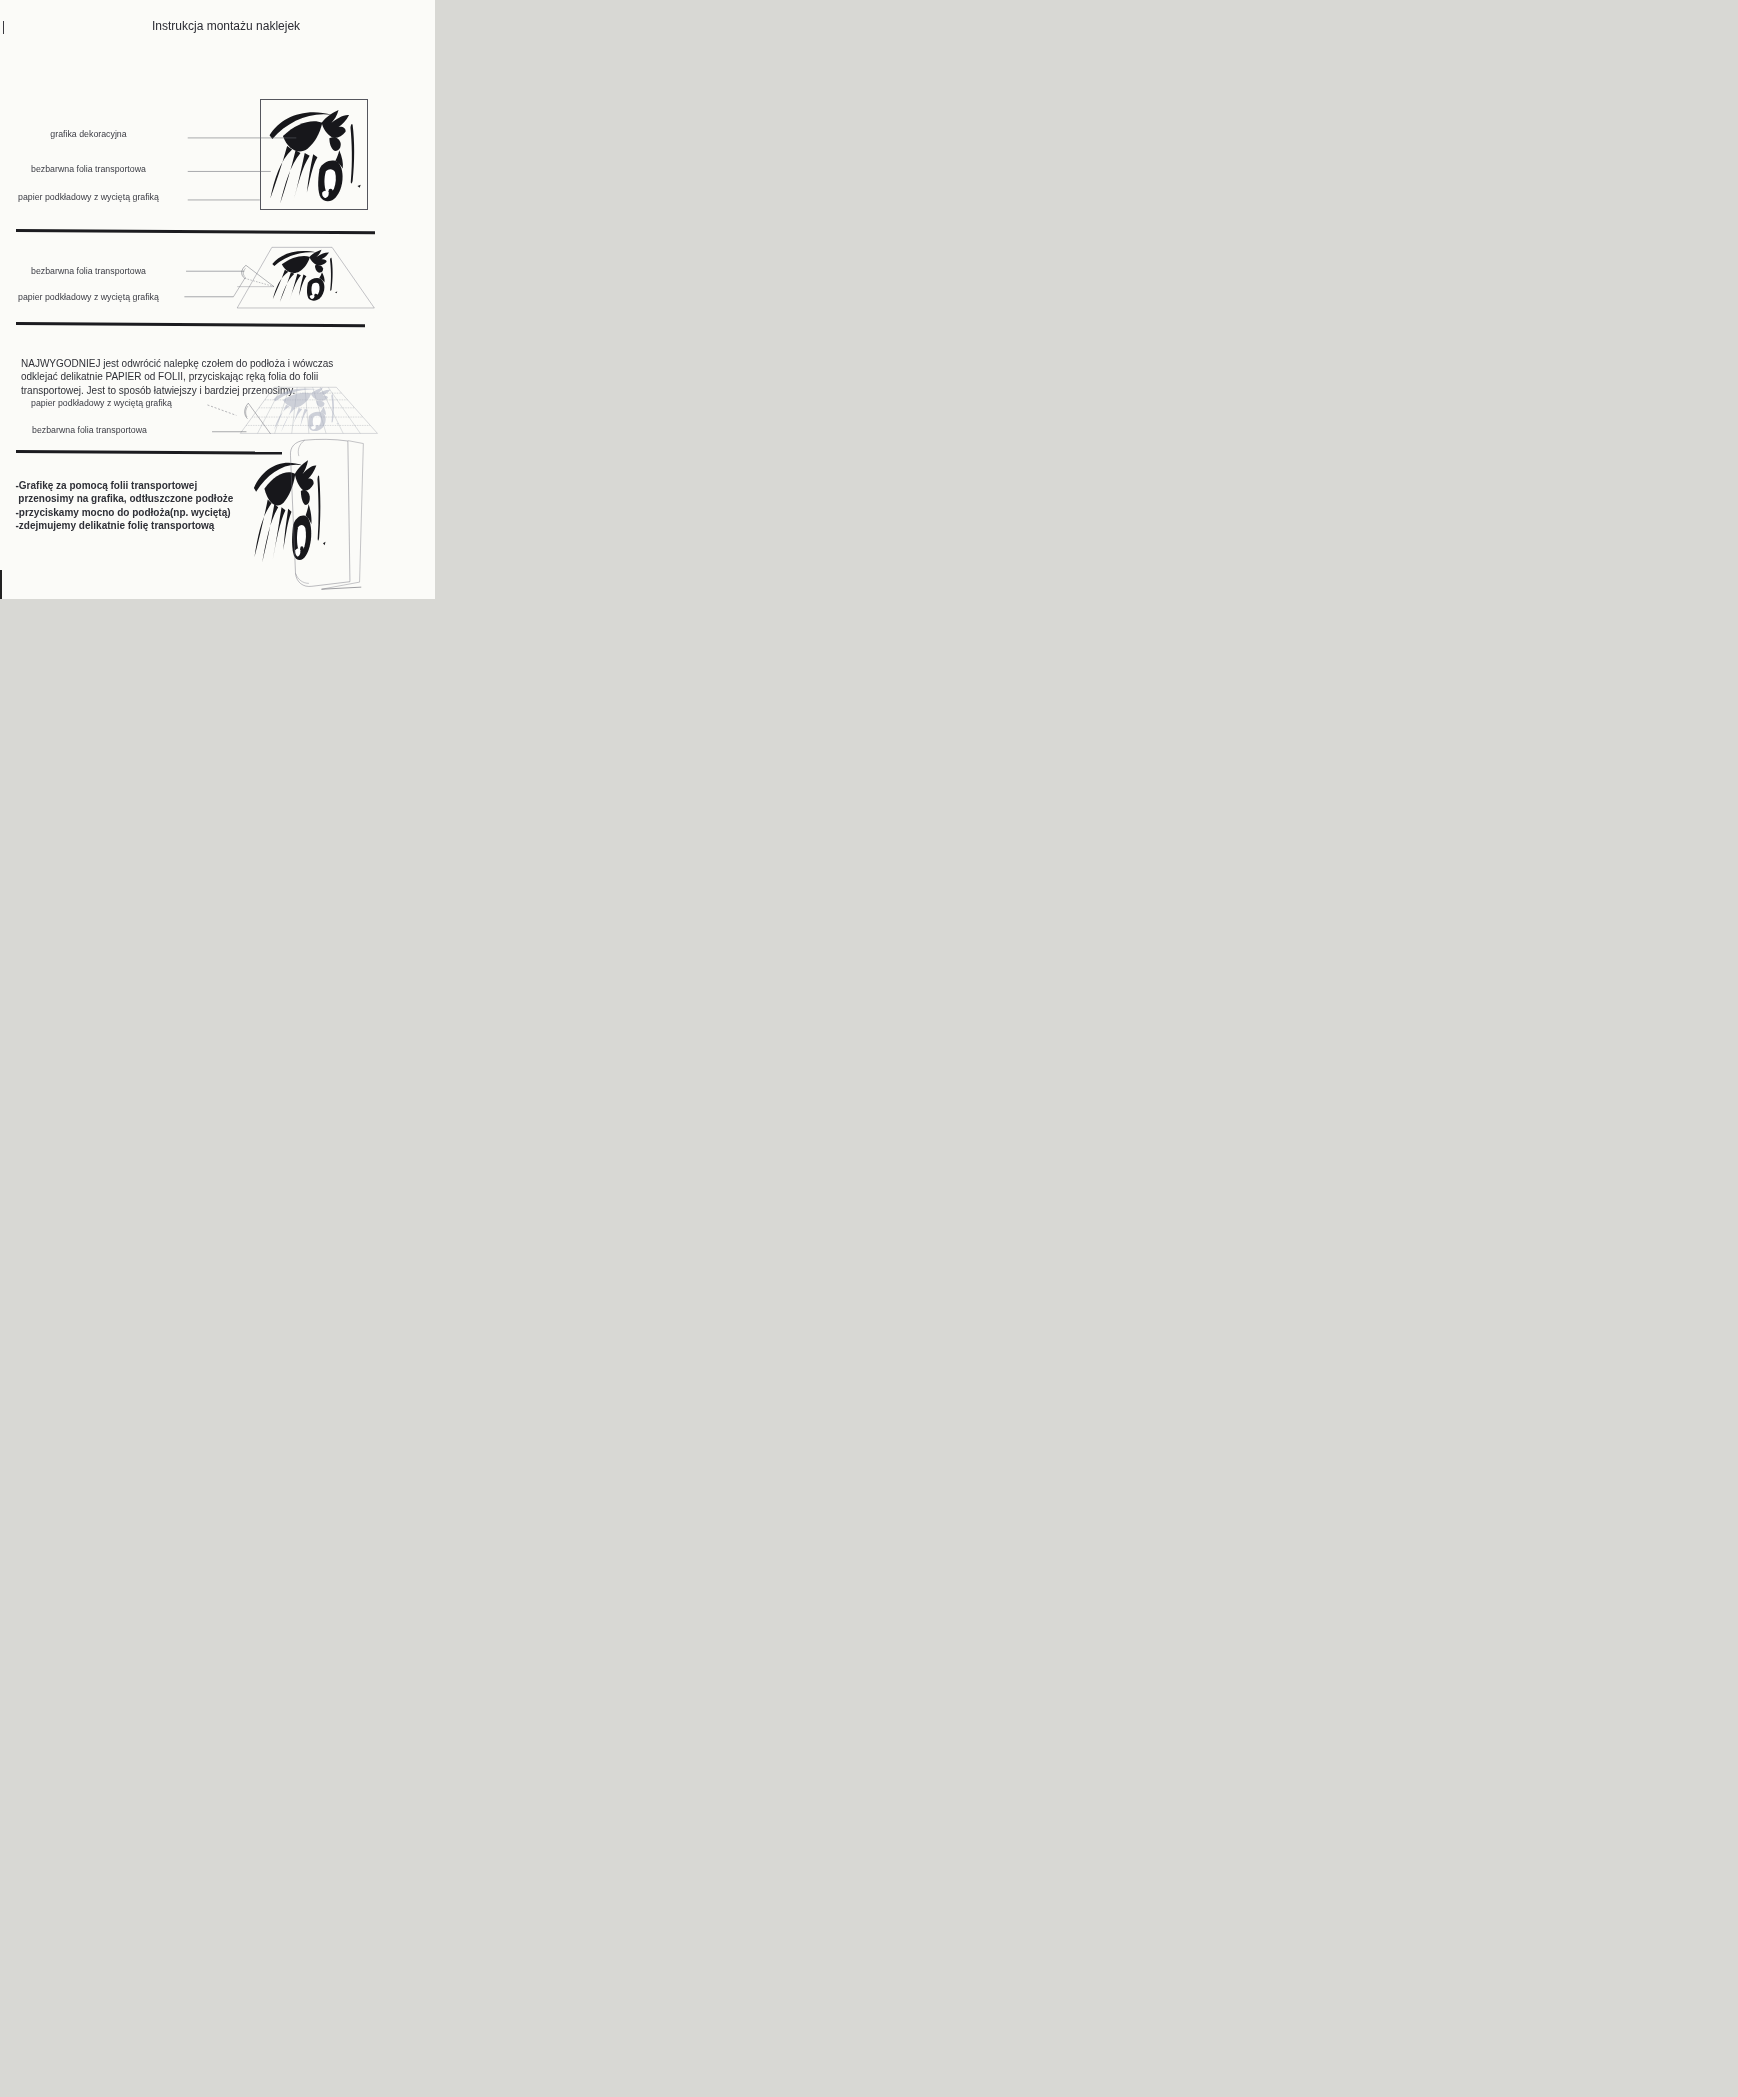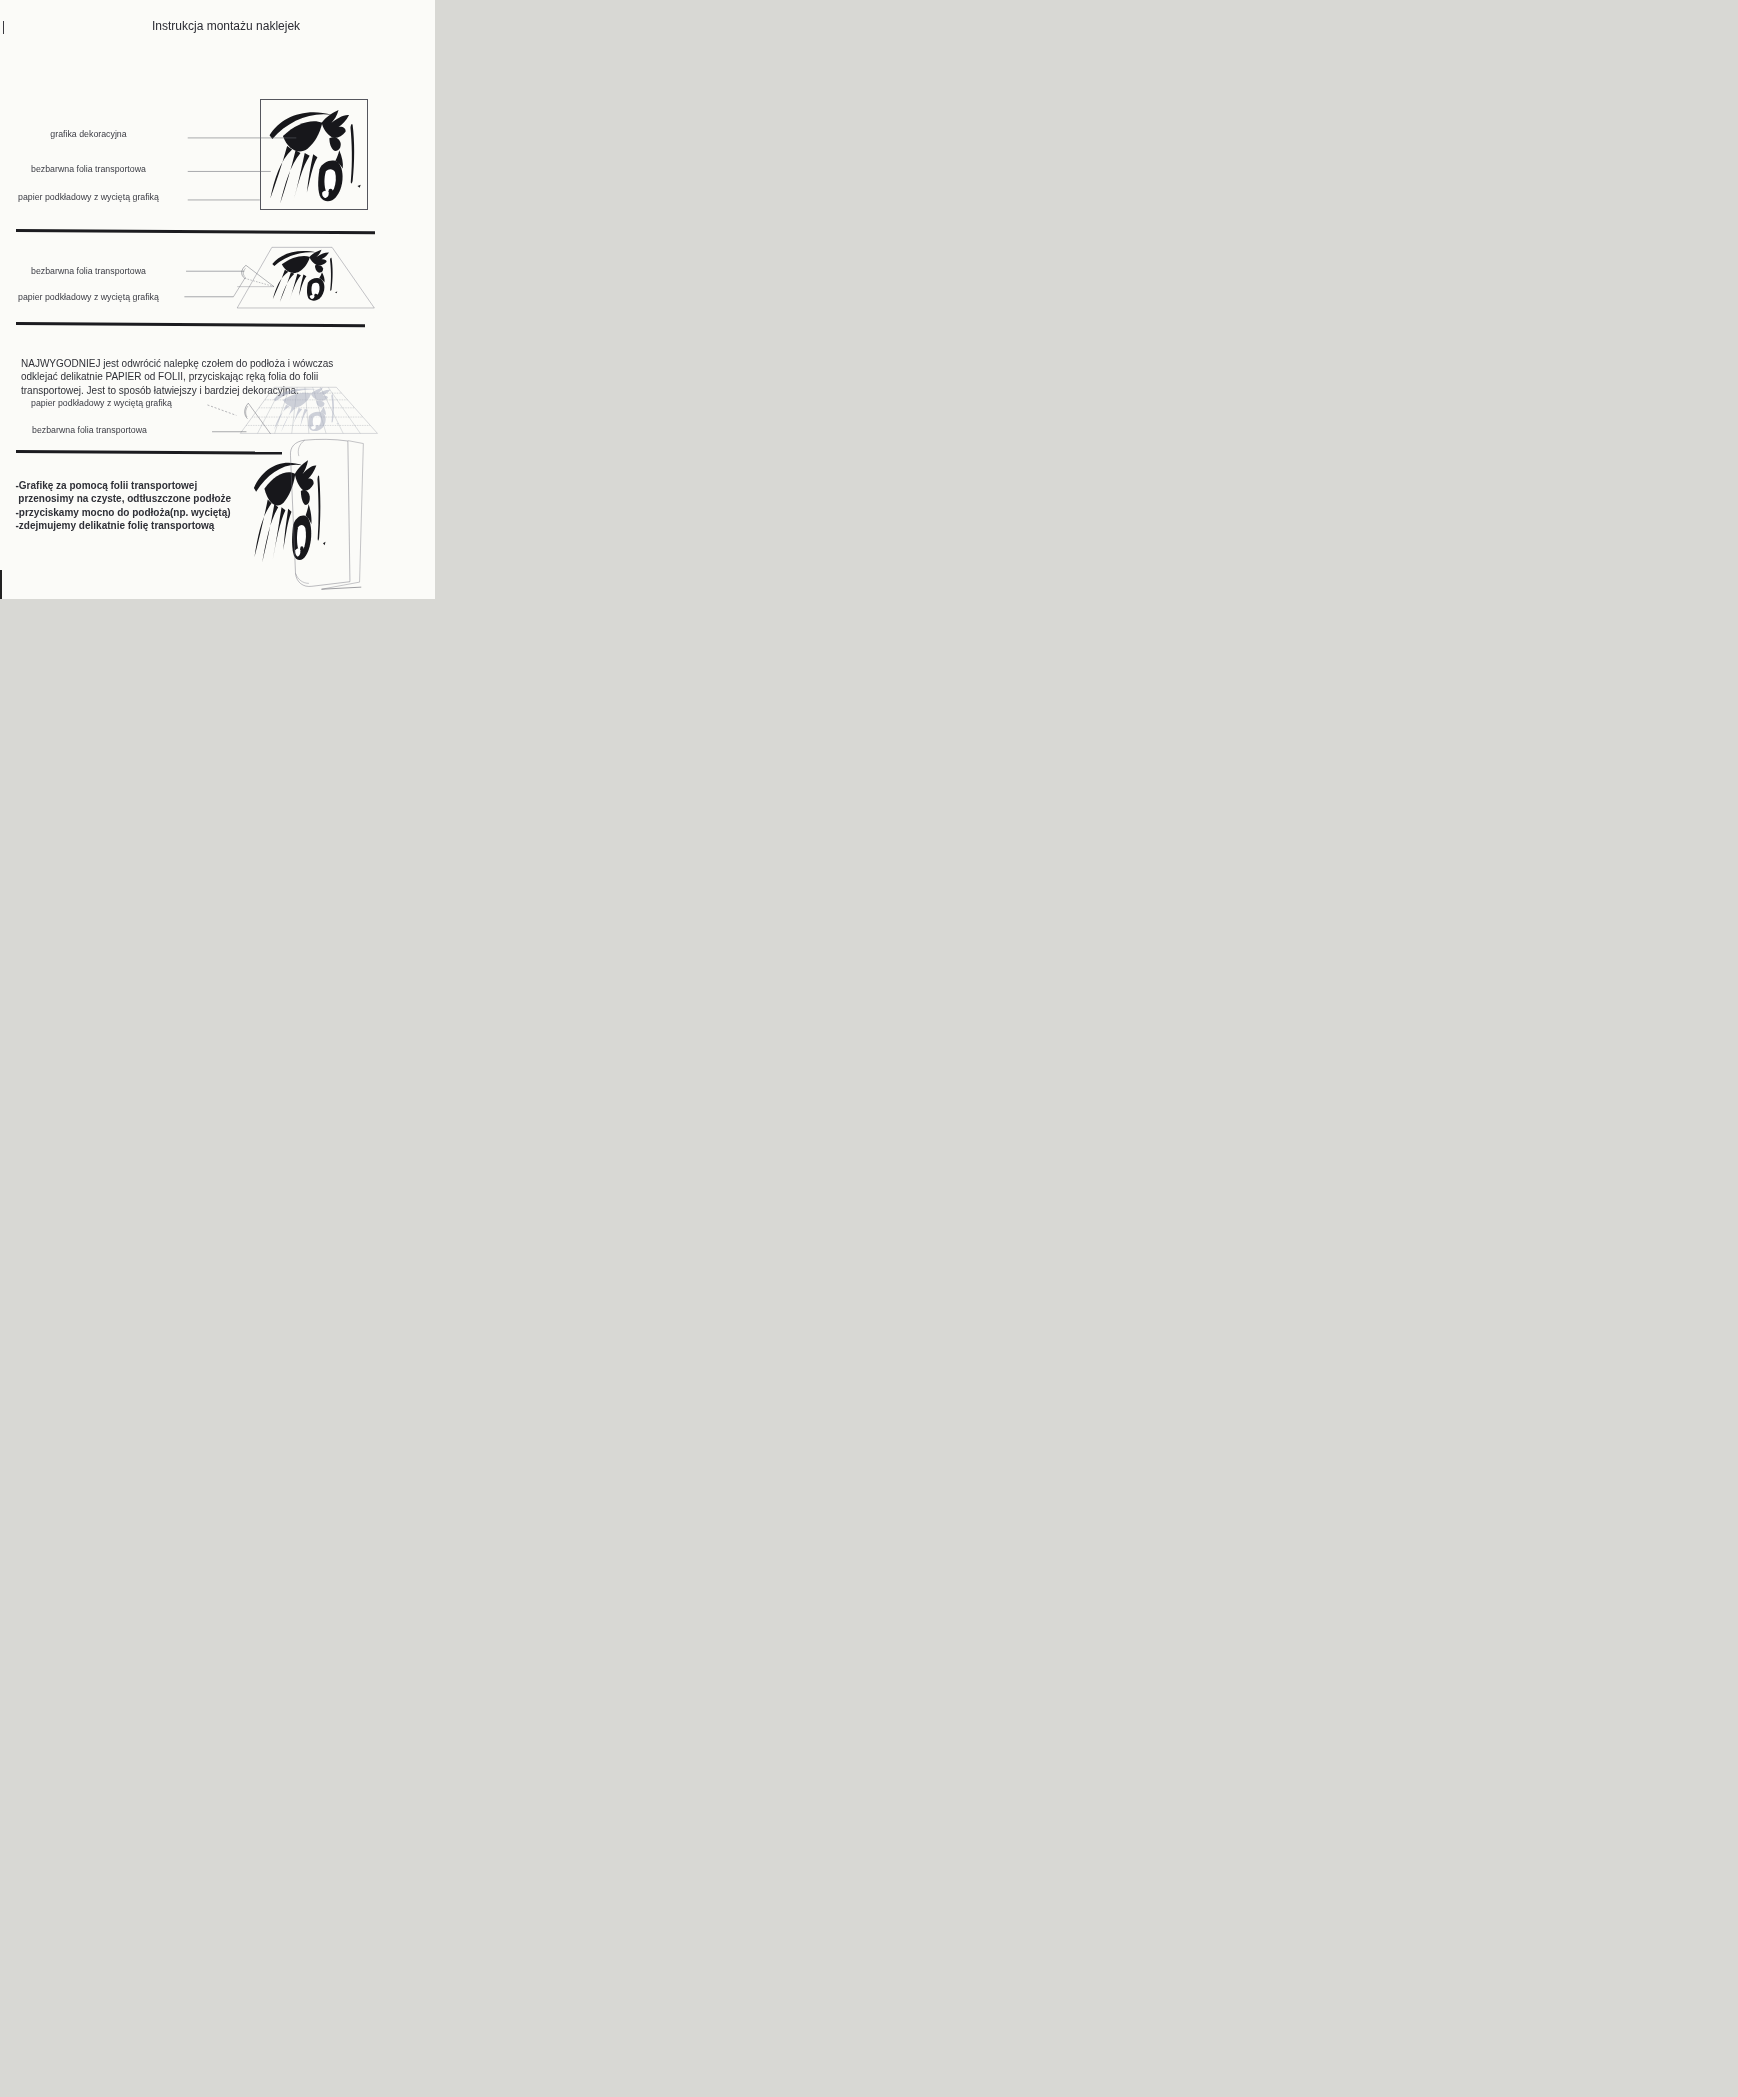--- a/index.html
+++ b/index.html
@@ -99,21 +99,21 @@
       <line x1="45" y1="51" x2="112" y2="102" stroke="#5f606a" stroke-width="1.1"></line>
       <line x1="42" y1="82" x2="112" y2="102" stroke="#6b6c76" stroke-width="1" stroke-dasharray="4,3"></line>
     </svg>
   </div>
 
   <div class="divider" style="left:15.5px;top:322px;width:349px;"></div>
 
   <div class="para">
     <div>NAJWYGODNIEJ jest odwrócić nalepkę czołem do podłoża i wówczas</div>
     <div>odklejać delikatnie PAPIER od FOLII, przyciskając ręką folia do folii</div>
-    <div>transportowej. Jest to sposób łatwiejszy i bardziej dekoracyjna.</div>
+    <div>transportowej. Jest to sposób łatwiejszy i bardziej przenosimy.</div>
   </div>
 
   <div class="lbl" style="top:398px;width:203px">papier podkładowy z wyciętą grafiką</div>
   <div class="lbl" style="top:425px;width:179px">bezbarwna folia transportowa</div>
 
   <div class="abs" style="left:229px;top:380px;width:151px;height:59px">
     <svg width="151" height="59" viewBox="0 0 360 140">
       <polygon points="107,17 256,17 354,127 27,127" fill="none" stroke="#989ca6" stroke-width="0.9"></polygon>
       <g stroke="#9aa0ab" stroke-width="0.8">
         <line x1="125.5" y1="17" x2="67.9" y2="127"></line>
@@ -137,21 +137,21 @@
       <path d="M46,55 C36,66 34,82 44,92" fill="none" stroke="#5f606a" stroke-width="1.2"></path>
       <path d="M45,62 C39,70 38,80 43,88" fill="none" stroke="#5f606a" stroke-width="0.9"></path>
       <line x1="46" y1="55" x2="99" y2="128" stroke="#5f606a" stroke-width="1.1"></line>
     </svg>
   </div>
 
   <div class="divider" style="left:15.5px;top:450px;width:266px;"></div>
 
   <div class="bullets">
     <div>-Grafikę za pomocą folii transportowej</div>
-    <div> przenosimy na czyste, odtłuszczone podłoże</div>
+    <div> przenosimy na grafika, odtłuszczone podłoże</div>
     <div>-przyciskamy mocno do podłoża(np. wyciętą)</div>
     <div>-zdejmujemy delikatnie folię transportową</div>
   </div>
 
   <div class="abs" style="left:235px;top:436px;width:147px;height:157px">
     <svg width="147" height="157" viewBox="0 0 350 375">
       <g style="color:var(--graphic)">
         <use href="#horse" transform="translate(38,54) scale(0.66,0.92)"></use>
       </g>
 

